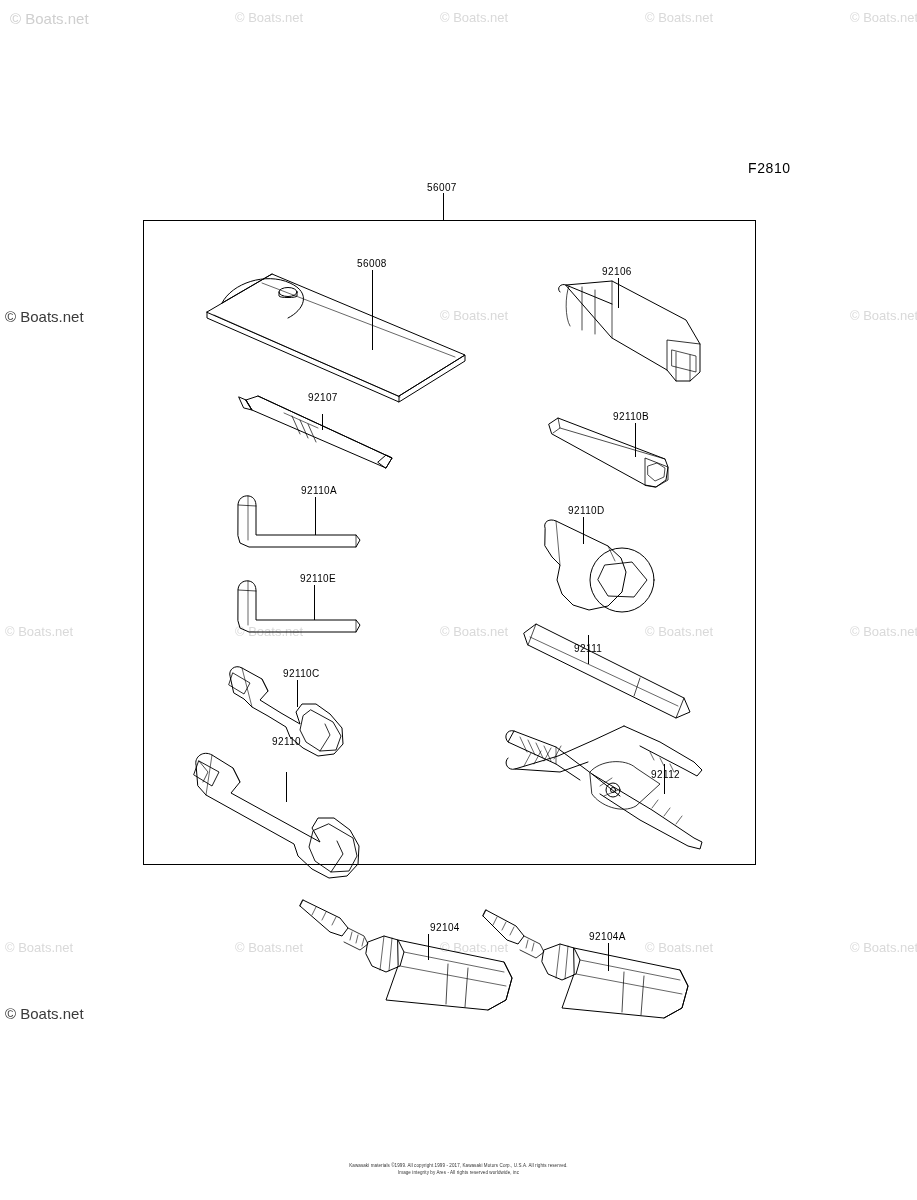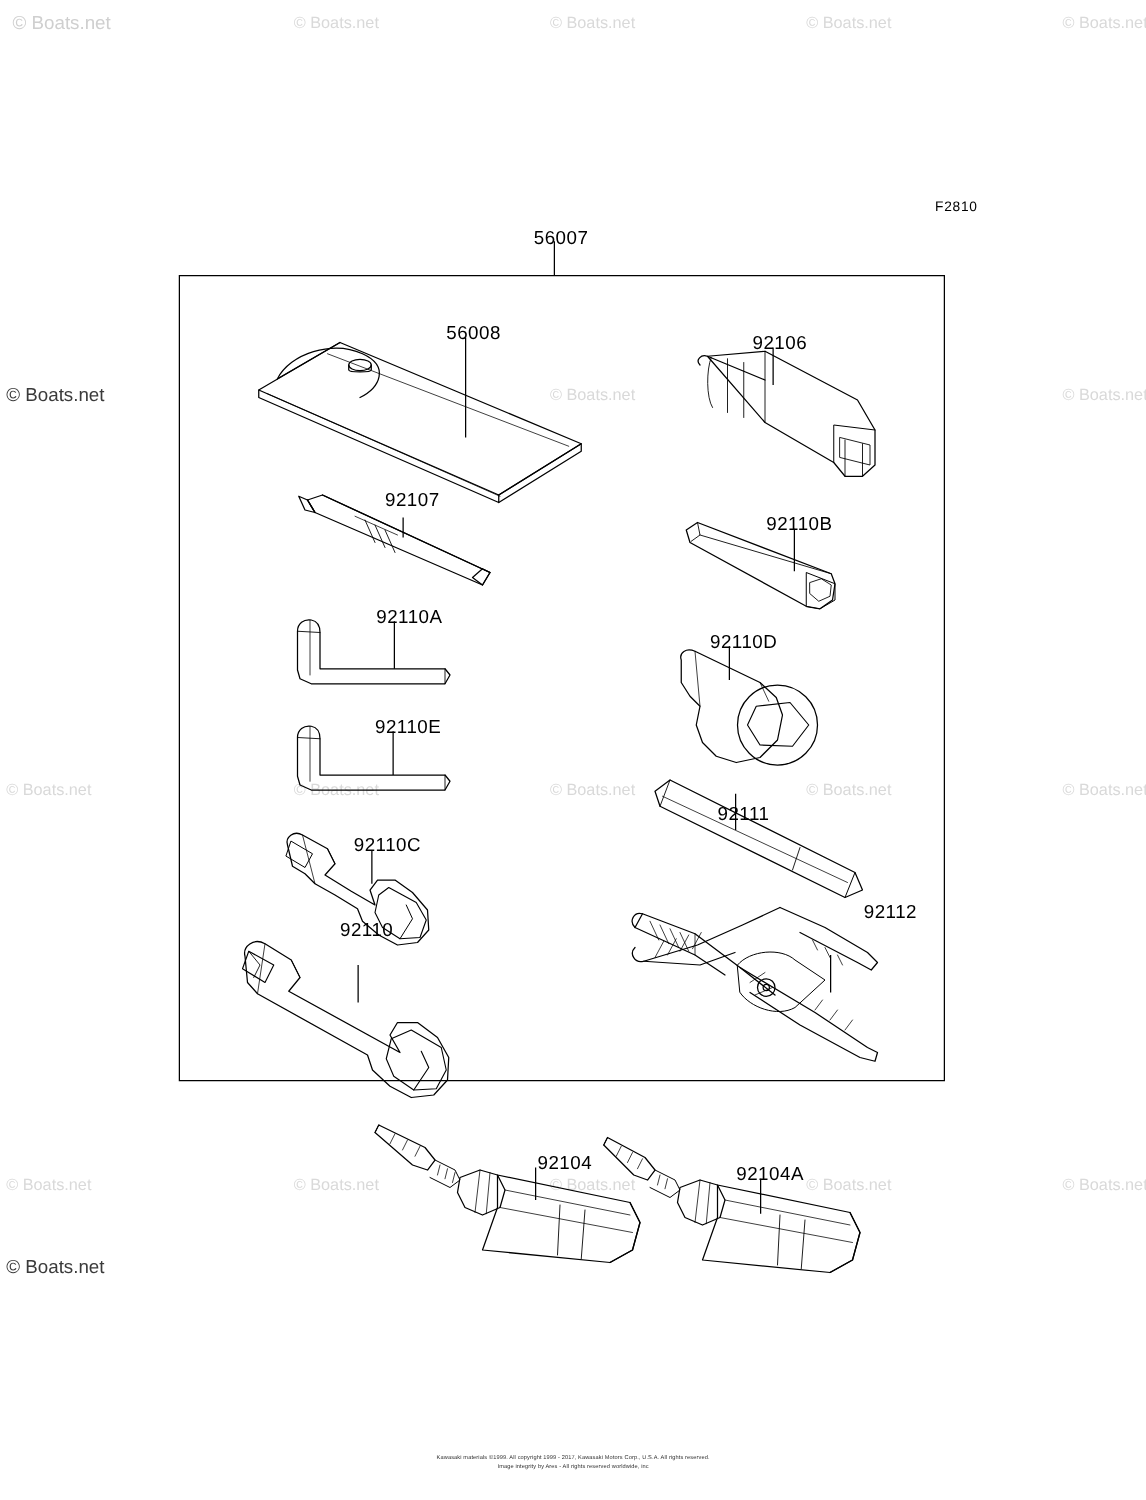--- a/index.html
+++ b/index.html
@@ -28,28 +28,28 @@
     color: #d9d9d9;
     white-space: nowrap;
     user-select: none;
     pointer-events: none;
   }
   .wm.big { font-size: 15px; color: #cfcfcf; }
 
   
   .lbl {
     position: absolute;
-    font-size: 15px;
+    font-size: 10px;
     letter-spacing: 0.4px;
     white-space: nowrap;
     color: #000;
   }
   .fignum {
     position: absolute;
-    font-size: 11px;
+    font-size: 14px;
     letter-spacing: 0.6px;
     color: #000;
   }
 
   
   .leader {
     position: absolute;
     background: #000;
   }
   .leader.v { width: 1px; }
@@ -359,21 +359,21 @@
     <div class="lbl" style="left:357px; top:258px;">56008</div>
     <div class="lbl" style="left:602px; top:266px;">92106</div>
     <div class="lbl" style="left:308px; top:392px;">92107</div>
     <div class="lbl" style="left:613px; top:411px;">92110B</div>
     <div class="lbl" style="left:301px; top:485px;">92110A</div>
     <div class="lbl" style="left:568px; top:505px;">92110D</div>
     <div class="lbl" style="left:300px; top:573px;">92110E</div>
     <div class="lbl" style="left:574px; top:623px;margin-top:20px;">92111</div>
     <div class="lbl" style="left:283px; top:668px;">92110C</div>
     <div class="lbl" style="left:272px; top:736px;">92110</div>
-    <div class="lbl" style="left:651px; top:721px;margin-left:40px;">92112</div>
+    <div class="lbl" style="left:651px; top:769px;">92112</div>
     <div class="lbl" style="left:430px; top:922px;">92104</div>
     <div class="lbl" style="left:589px; top:931px;">92104A</div>
   </div>
 
   <div class="footer">
     <div>Kawasaki materials ©1999. All copyright 1999 - 2017, Kawasaki Motors Corp., U.S.A. All rights reserved.</div>
     <div>Image integrity by Ares - All rights reserved worldwide, inc</div>
   </div>
 
 </div>

